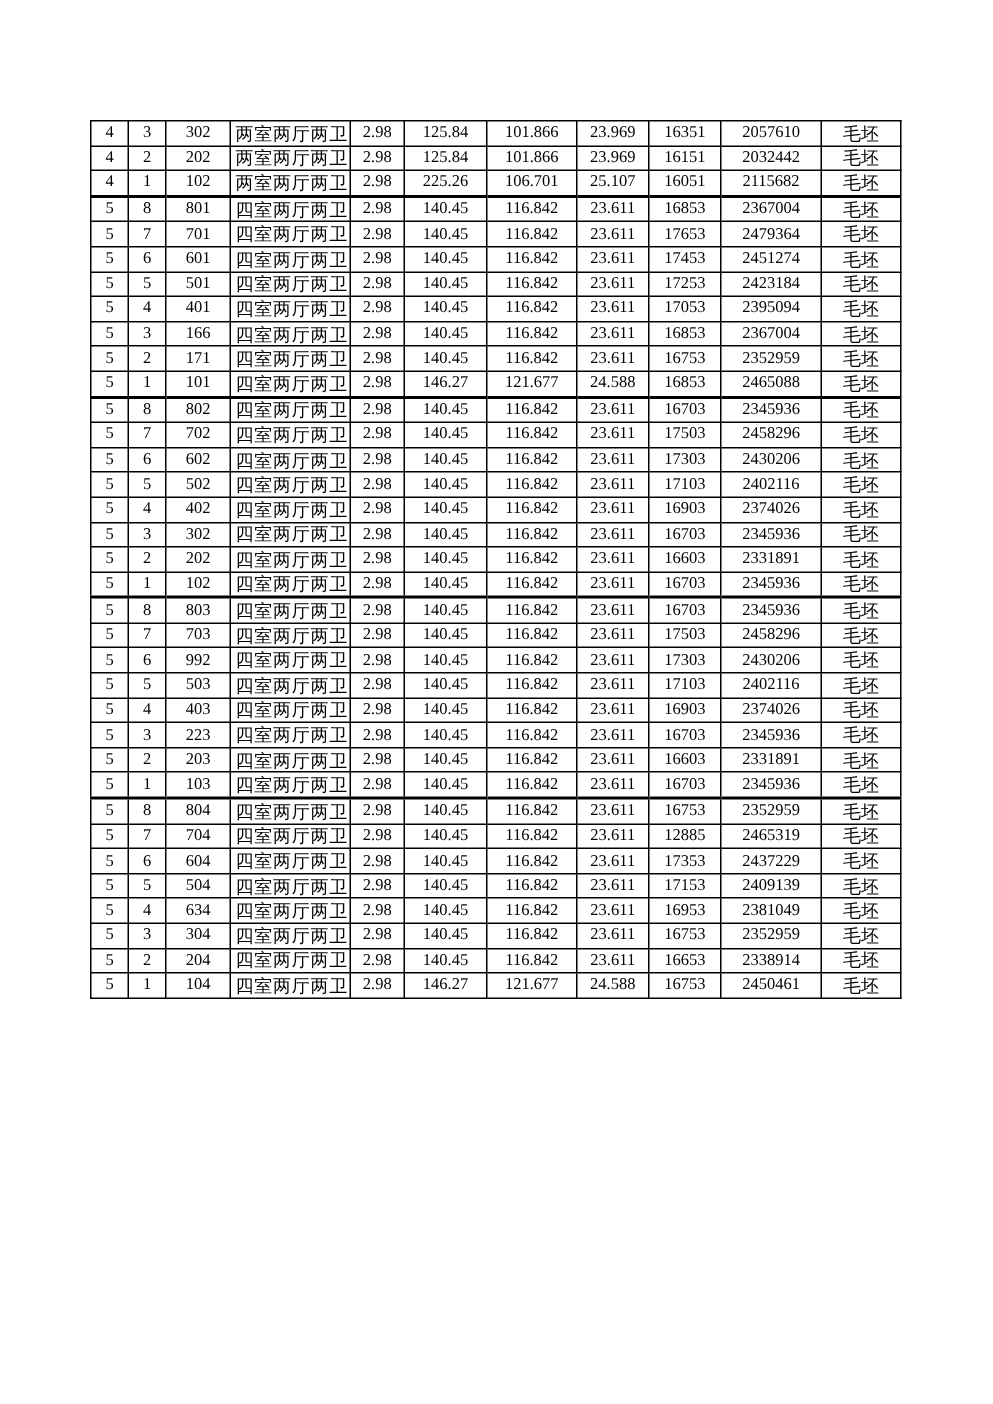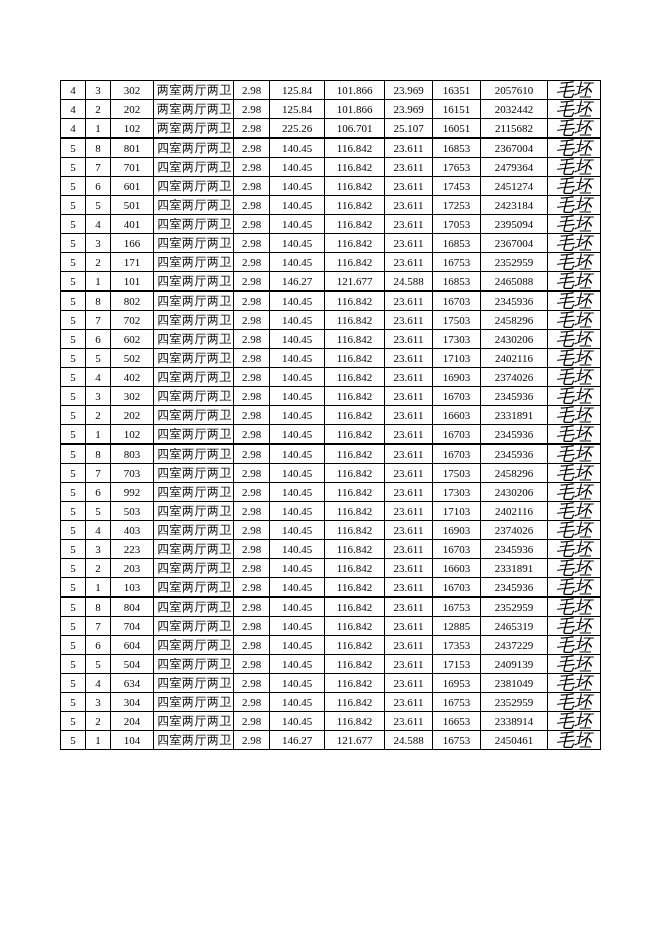--- a/index.html
+++ b/index.html
@@ -41,22 +41,21 @@
     overflow: hidden;
     line-height: 1;
   }
   table.price-table td.col-unit_type {
     text-align: right;
     padding-left: 2px;
     font-size: 12px;
     letter-spacing: 0.5px;
   }
   table.price-table td.col-decoration {
-    font-size: 18px;
-    font-style: italic;
+    font-size: 12px;
   }
   table.price-table tr.group-end td {
     border-bottom-width: 2px;
   }
 </style>
 </head>
 <body>
 
 <div class="sheet">
   <table class="price-table">

